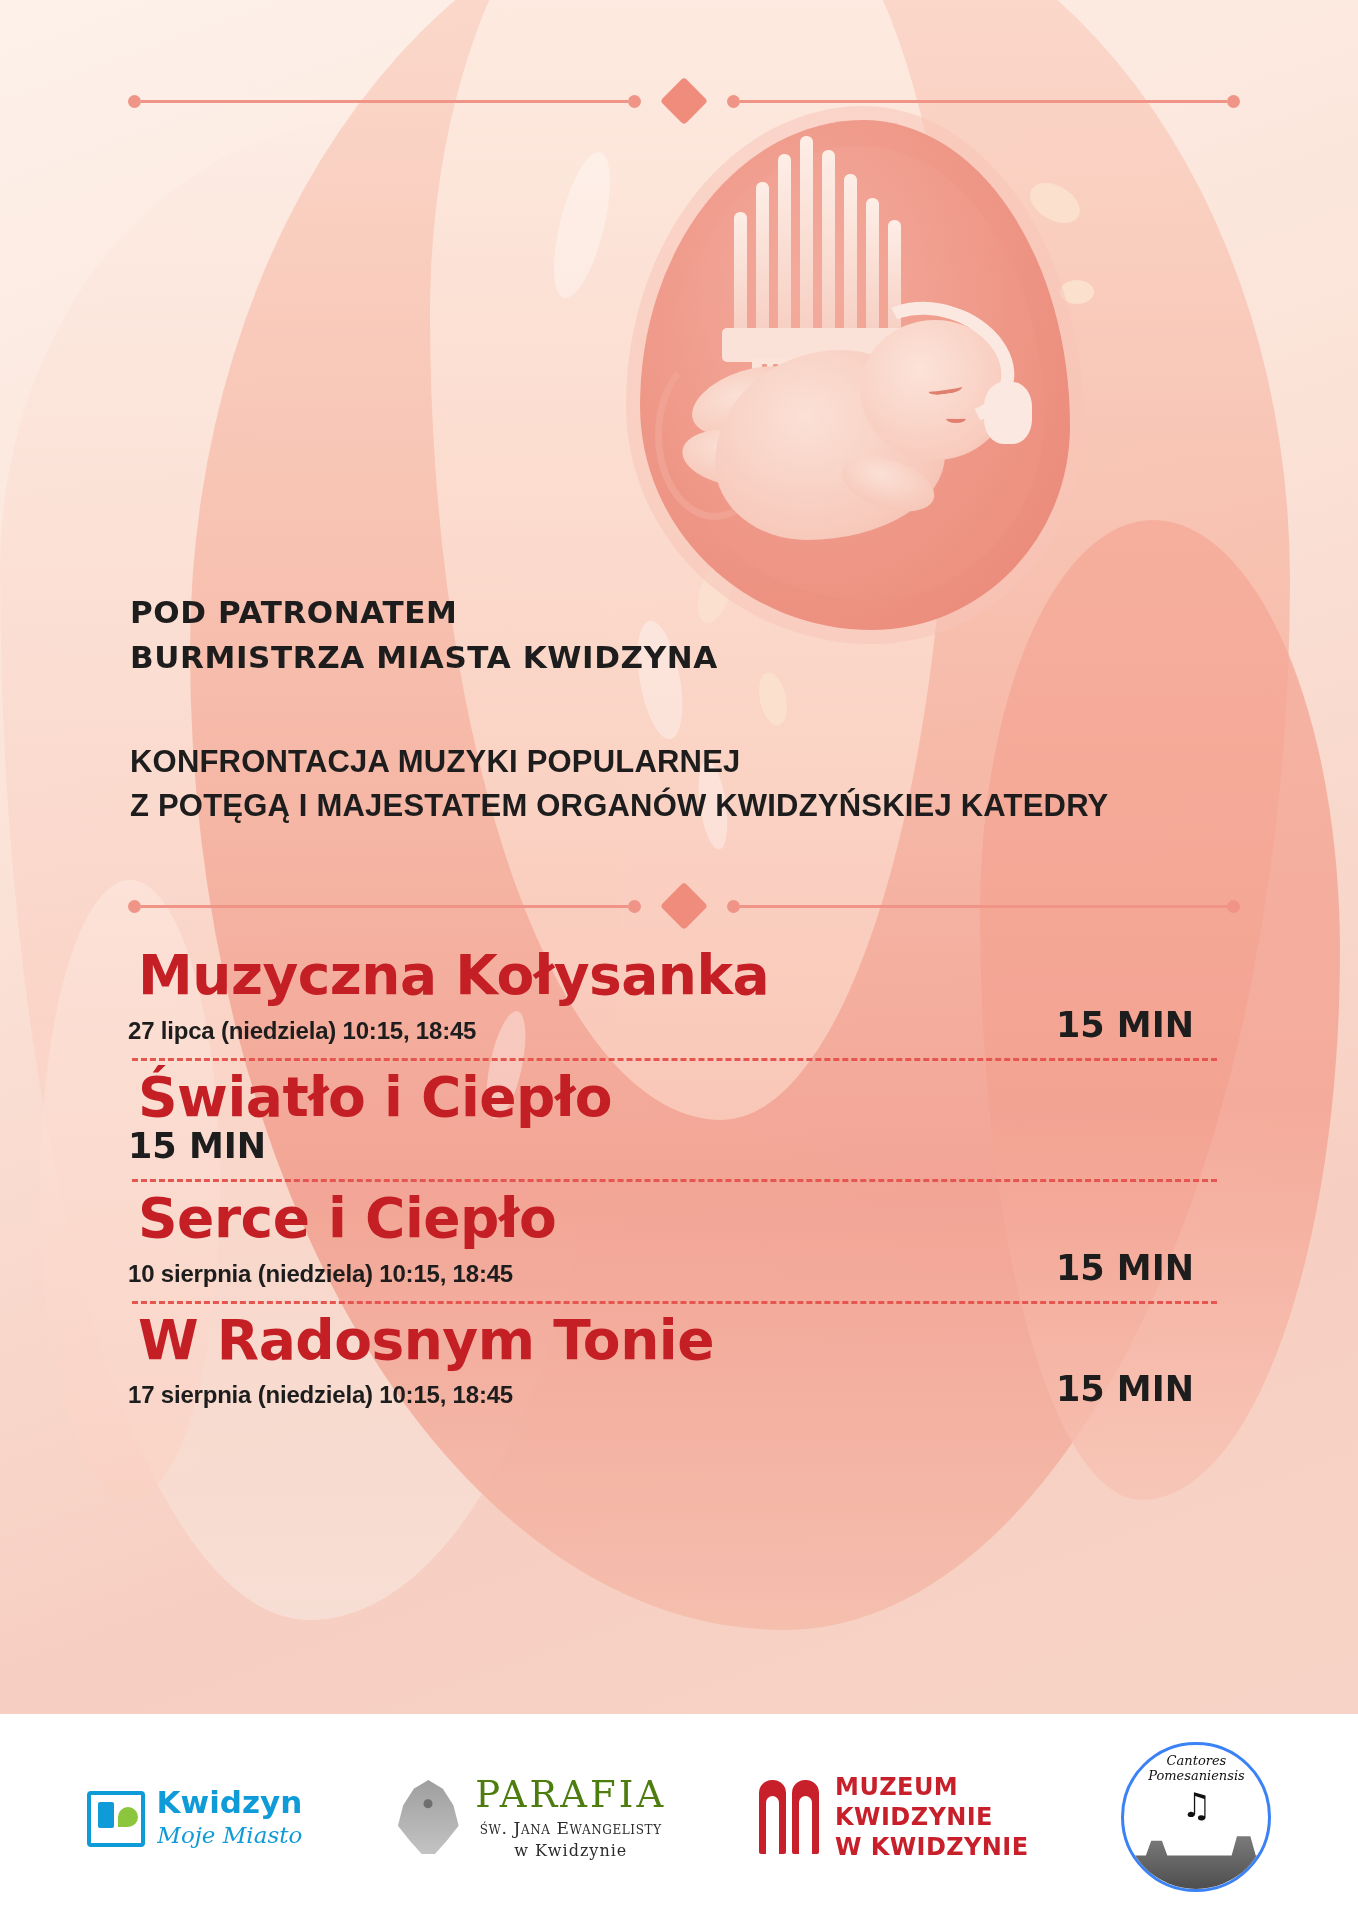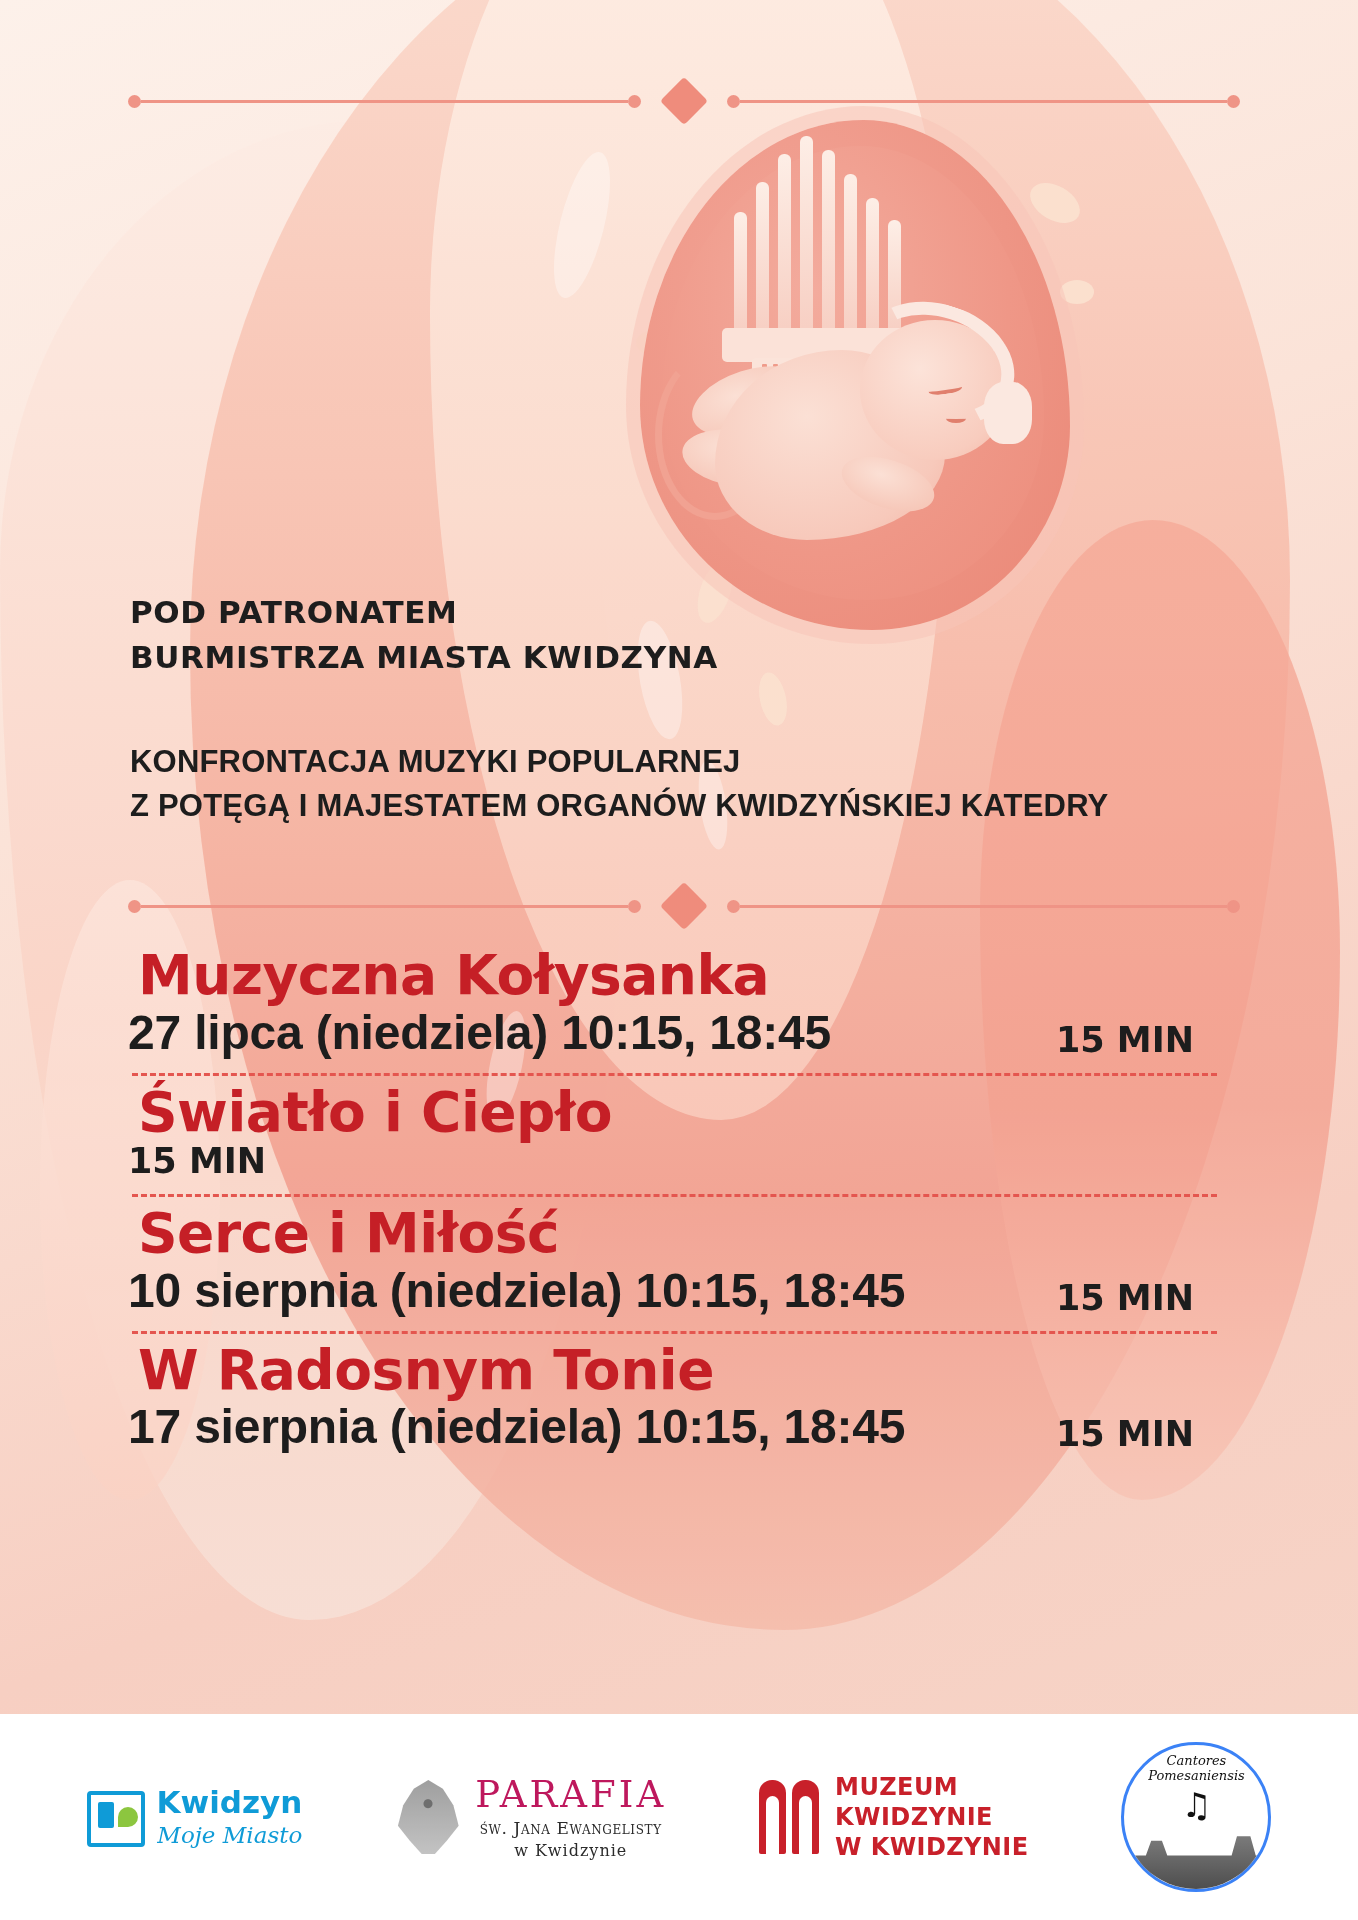--- a/index.html
+++ b/index.html
@@ -216,21 +216,21 @@
     letter-spacing: -0.5px;
     padding-left: 10px;
   }
   .item-row {
     display: flex; align-items: flex-end; justify-content: space-between;
     margin-top: -2px;
   }
   .item-date {
     font-family: "Liberation Sans", sans-serif;
     font-weight: 700;
-    font-size: 48px;
+    font-size: 24px;
     color: #1d1d1d;
     letter-spacing: -0.2px;
   }
   .item-dur {
     font-family: "DejaVu Sans", sans-serif;
     font-weight: 700;
     font-size: 35px;
     color: #1d1d1d;
     padding-right: 46px;
     white-space: nowrap;
@@ -279,21 +279,21 @@
   .eagle {
     width: 66px; height: 74px;
     background:
       radial-gradient(circle at 50% 32%, #555 0 4px, transparent 5px),
       linear-gradient(180deg,#8e8e8e 0%, #b9b9b9 100%);
     clip-path: polygon(50% 0%, 72% 12%, 88% 34%, 96% 62%, 78% 82%, 60% 100%, 40% 100%, 22% 82%, 4% 62%, 12% 34%, 28% 12%);
     opacity: .85;
   }
   .pa-text { display: flex; flex-direction: column; align-items: center; line-height: 1.15; }
   .pa-1 {
-    font-family: "DejaVu Serif", serif; font-size: 37px; letter-spacing: 3px; color: #be185d;
+    font-family: "DejaVu Serif", serif; font-size: 37px; letter-spacing: 3px; color: #4d7c0f;
   }
   .pa-2 {
     font-family: "DejaVu Serif", serif; font-size: 17px; letter-spacing: .6px; color: #2b2b2b;
     font-variant: small-caps; margin-top: 3px;
   }
   .pa-3 {
     font-family: "DejaVu Serif", serif; font-size: 16px; letter-spacing: 1px; color: #2b2b2b;
     margin-top: 3px;
   }
 
@@ -448,21 +448,21 @@
 
     <div class="item">
       <div class="item-title">Światło i Ciepło</div>
       <div class="item-row">
         <div class="item-dur">15 MIN</div>
       </div>
       <div class="dash"></div>
     </div>
 
     <div class="item">
-      <div class="item-title">Serce i Miłość</div>
+      <div class="item-title">Serce i Ciepło</div>
       <div class="item-row">
         <div class="item-date">10 sierpnia (niedziela) 10:15, 18:45</div>
         <div class="item-dur">15 MIN</div>
       </div>
       <div class="dash"></div>
     </div>
 
     <div class="item">
       <div class="item-title">W Radosnym Tonie</div>
       <div class="item-row">

